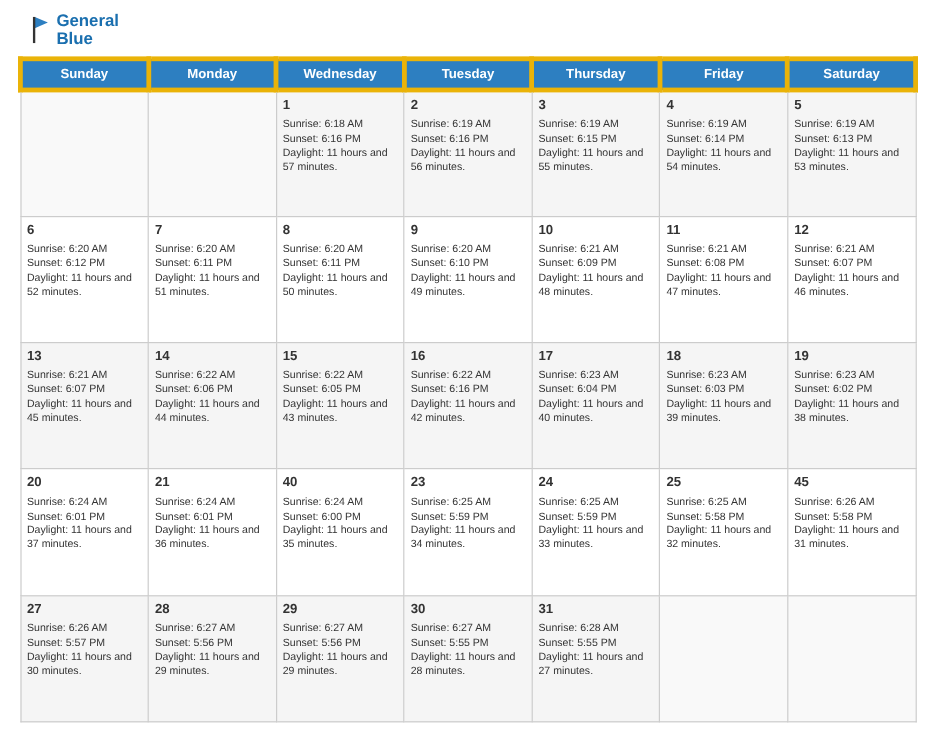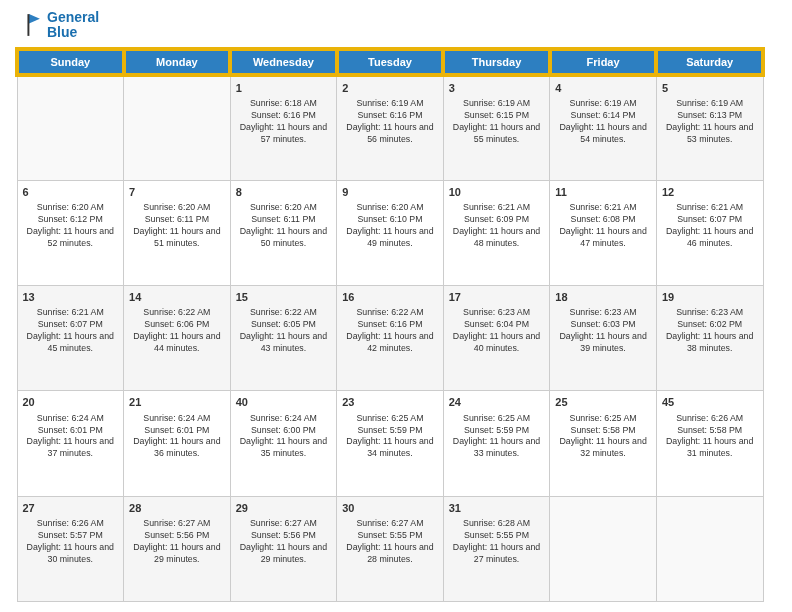--- a/index.html
+++ b/index.html
@@ -87,21 +87,20 @@
     .day-num {
       font-weight: bold;
       font-size: 11px;
       display: block;
       margin-bottom: 2px;
     }
     .day-info {
       font-size: 8.8px;
       color: #333;
       line-height: 1.35;
-      text-align: center;
     }
     .empty {
       background: #f9f9f9 !important;
     }
   </style>
 </head>
 <body>
 
 <div class="page">
   <div class="header">

